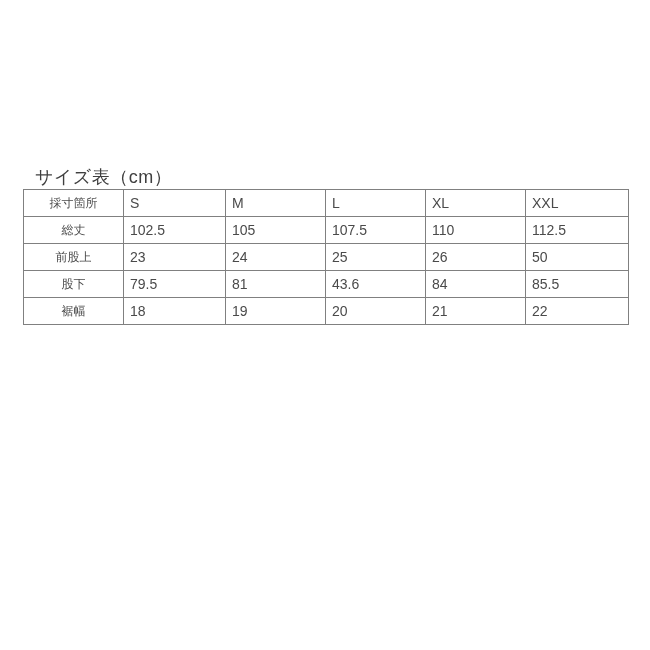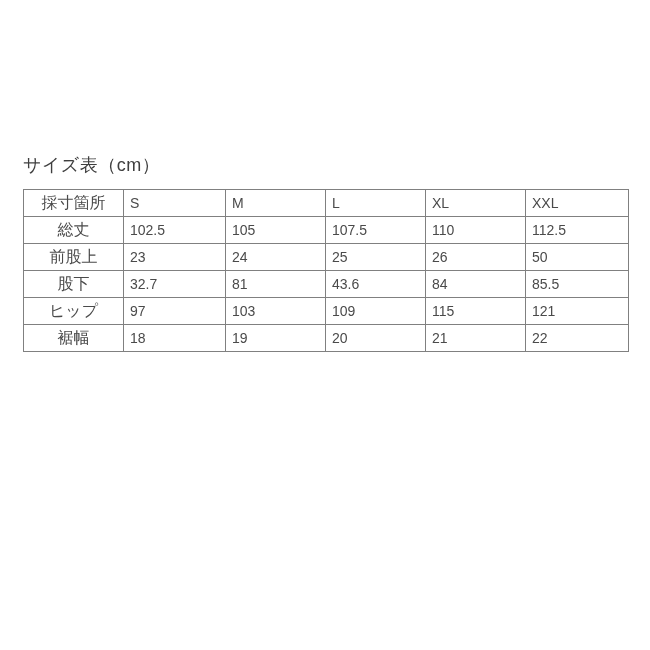--- a/index.html
+++ b/index.html
@@ -11,21 +11,21 @@
     height: 650px;
     background: #ffffff;
     position: relative;
     font-family: "Liberation Sans", "DejaVu Sans", sans-serif;
     overflow: hidden;
   }
   .title {
     position: absolute;
     left: 23px;
     top: 153px;
-    margin: 0;
+    margin: 12px;
     font-size: 18px;
     font-weight: normal;
     letter-spacing: 0.5px;
     color: #3f3f3f;
   }
   table.size-table {
     position: absolute;
     left: 23px;
     top: 189px;
     width: 605px;
@@ -39,21 +39,21 @@
     border: 1px solid #808080;
     height: 26px;
     padding: 0;
     font-weight: normal;
     vertical-align: middle;
     white-space: nowrap;
     overflow: hidden;
   }
   
   table.size-table th.label-cell {
-    font-size: 16px;
+    font-size: 12px;
   }
   
   table.size-table th.size-cell,
   table.size-table td.value-cell {
     text-align: left;
     padding-left: 6px;
   }
 </style>
 </head>
 <body>
@@ -92,33 +92,25 @@
         <tr>
           <th class="label-cell">前股上</th>
           <td class="value-cell">23</td>
           <td class="value-cell">24</td>
           <td class="value-cell">25</td>
           <td class="value-cell">26</td>
           <td class="value-cell">50</td>
         </tr>
         <tr>
           <th class="label-cell">股下</th>
-          <td class="value-cell">32.7</td>
+          <td class="value-cell">79.5</td>
           <td class="value-cell">81</td>
           <td class="value-cell">43.6</td>
           <td class="value-cell">84</td>
           <td class="value-cell">85.5</td>
-        </tr>
-        <tr>
-          <th class="label-cell">ヒップ</th>
-          <td class="value-cell">97</td>
-          <td class="value-cell">103</td>
-          <td class="value-cell">109</td>
-          <td class="value-cell">115</td>
-          <td class="value-cell">121</td>
         </tr>
         <tr>
           <th class="label-cell">裾幅</th>
           <td class="value-cell">18</td>
           <td class="value-cell">19</td>
           <td class="value-cell">20</td>
           <td class="value-cell">21</td>
           <td class="value-cell">22</td>
         </tr>
       </tbody>

